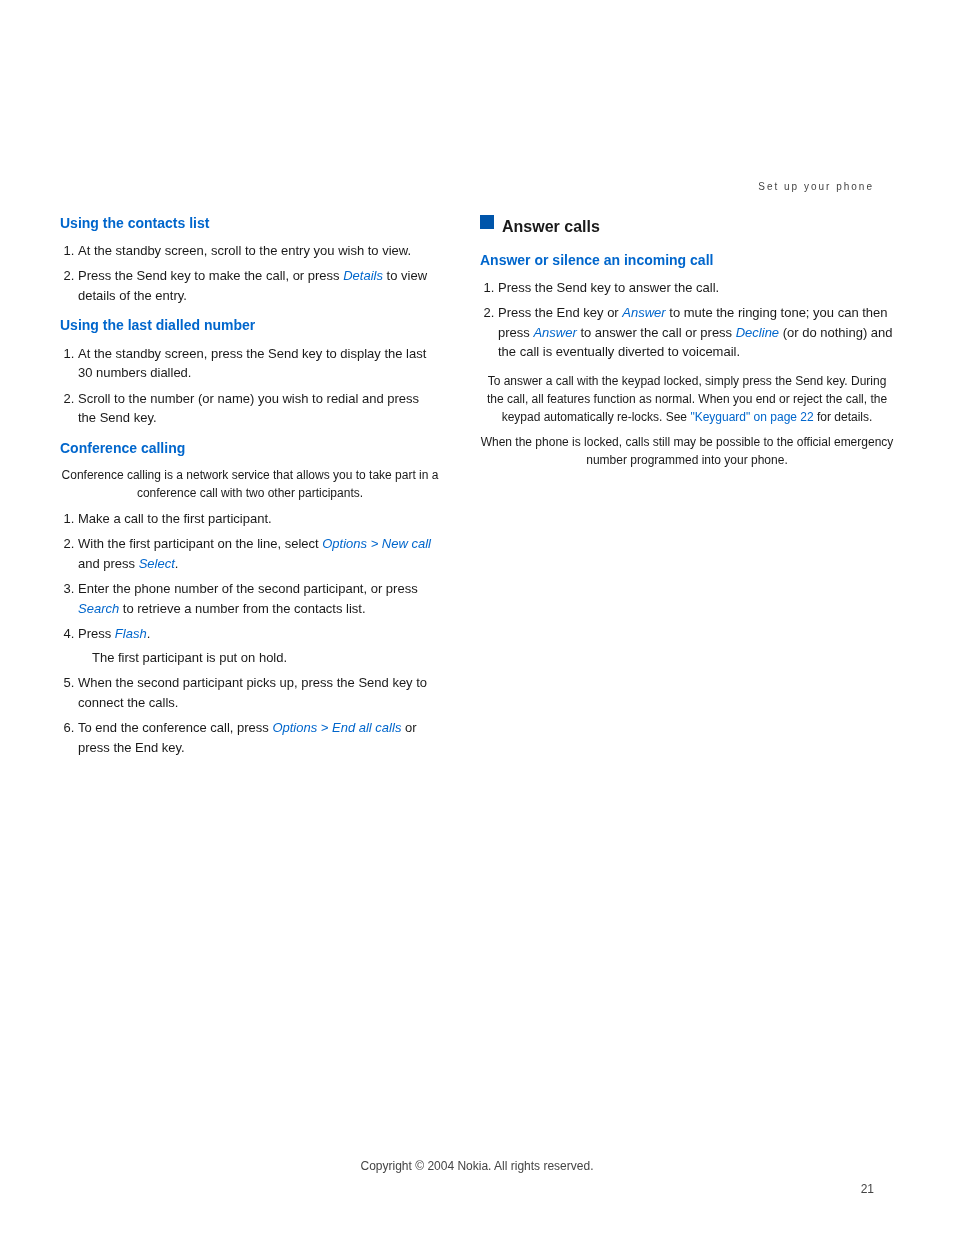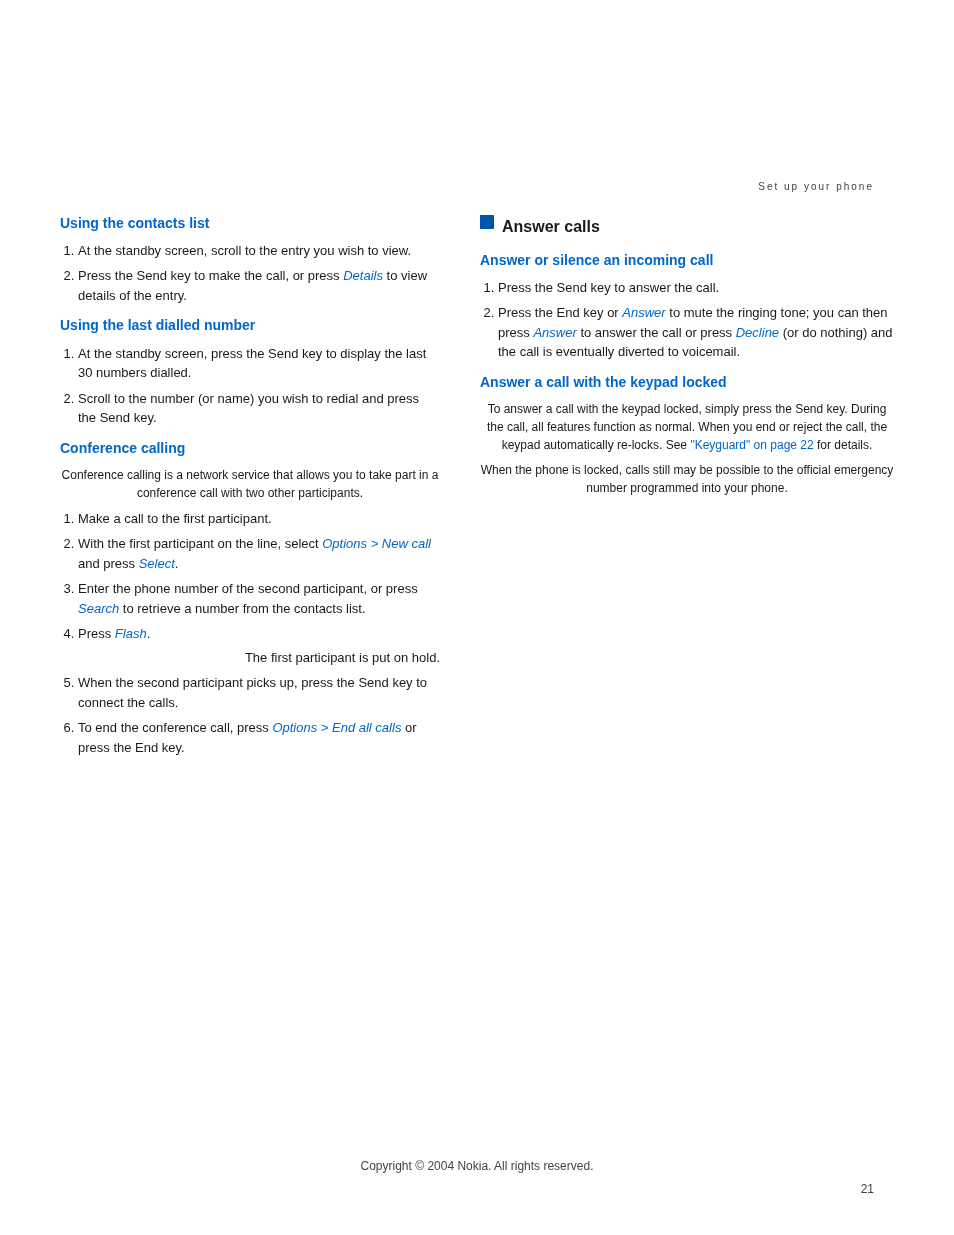--- a/index.html
+++ b/index.html
@@ -108,21 +108,20 @@
       right: 80px;
       font-size: 12px;
       color: #444;
       margin-top: 47px;
     }
     .sub-item {
       padding-left: 14px;
       margin-top: 4px;
       font-size: 13px;
       line-height: 1.5;
-      text-align: right;
     }
   </style>
 </head>
 <body>
 
 <div class="page">
 
   <div class="header-bar">
     <span>Set up your phone</span>
   </div>
@@ -173,21 +172,20 @@
 
       <div class="section">
         <div class="section-title">Answer or silence an incoming call</div>
         <ol>
           <li>Press the <span class="bold-key">Send</span> key to answer the call.</li>
           <li>Press the <span class="bold-key">End</span> key or <span class="italic-link">Answer</span> to mute the ringing tone; you can then press <span class="italic-link">Answer</span> to answer the call or press <span class="italic-link">Decline</span> (or do nothing) and the call is eventually diverted to voicemail.</li>
         </ol>
       </div>
 
       <div class="section">
-        <div class="section-title">Answer a call with the keypad locked</div>
         <p>To answer a call with the keypad locked, simply press the <span class="bold-key">Send</span> key. During the call, all features function as normal. When you end or reject the call, the keypad automatically re-locks. See <span class="link-blue">"Keyguard" on page 22</span> for details.</p>
         <p>When the phone is locked, calls still may be possible to the official emergency number programmed into your phone.</p>
       </div>
 
     </div>
 
   </div>
 
   <div class="footer">
     <span>Copyright © 2004 Nokia. All rights reserved.</span>

